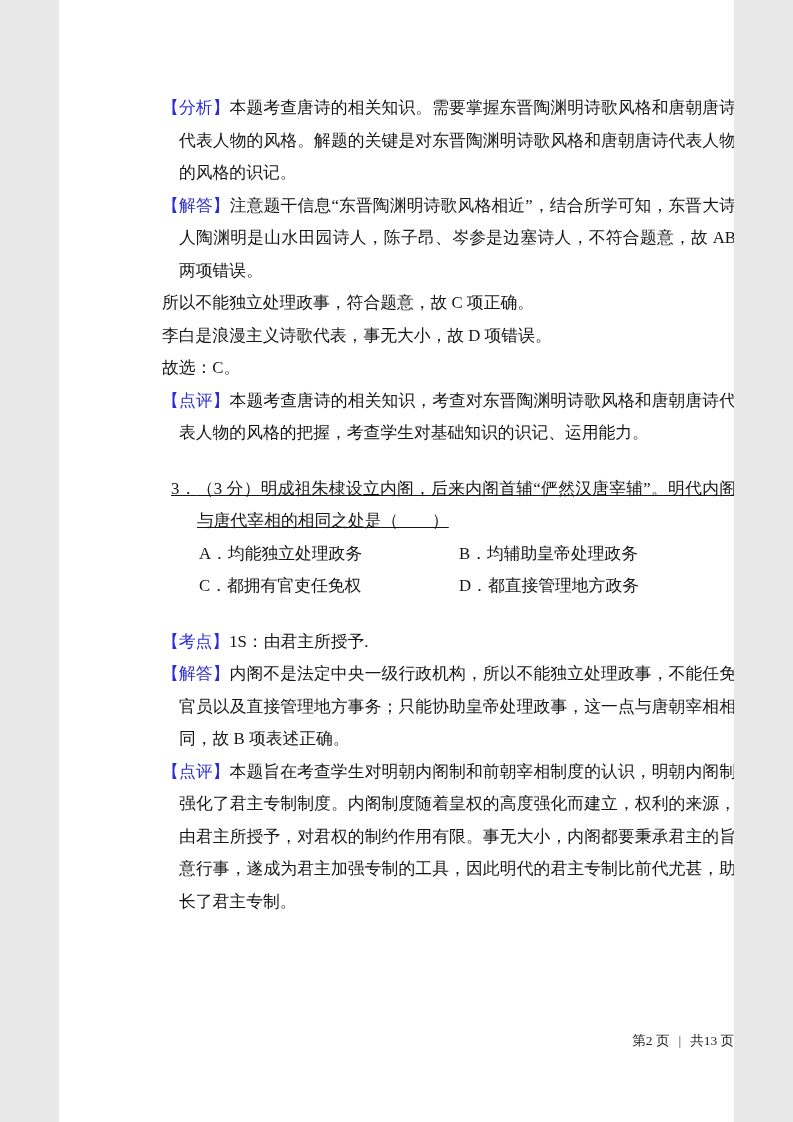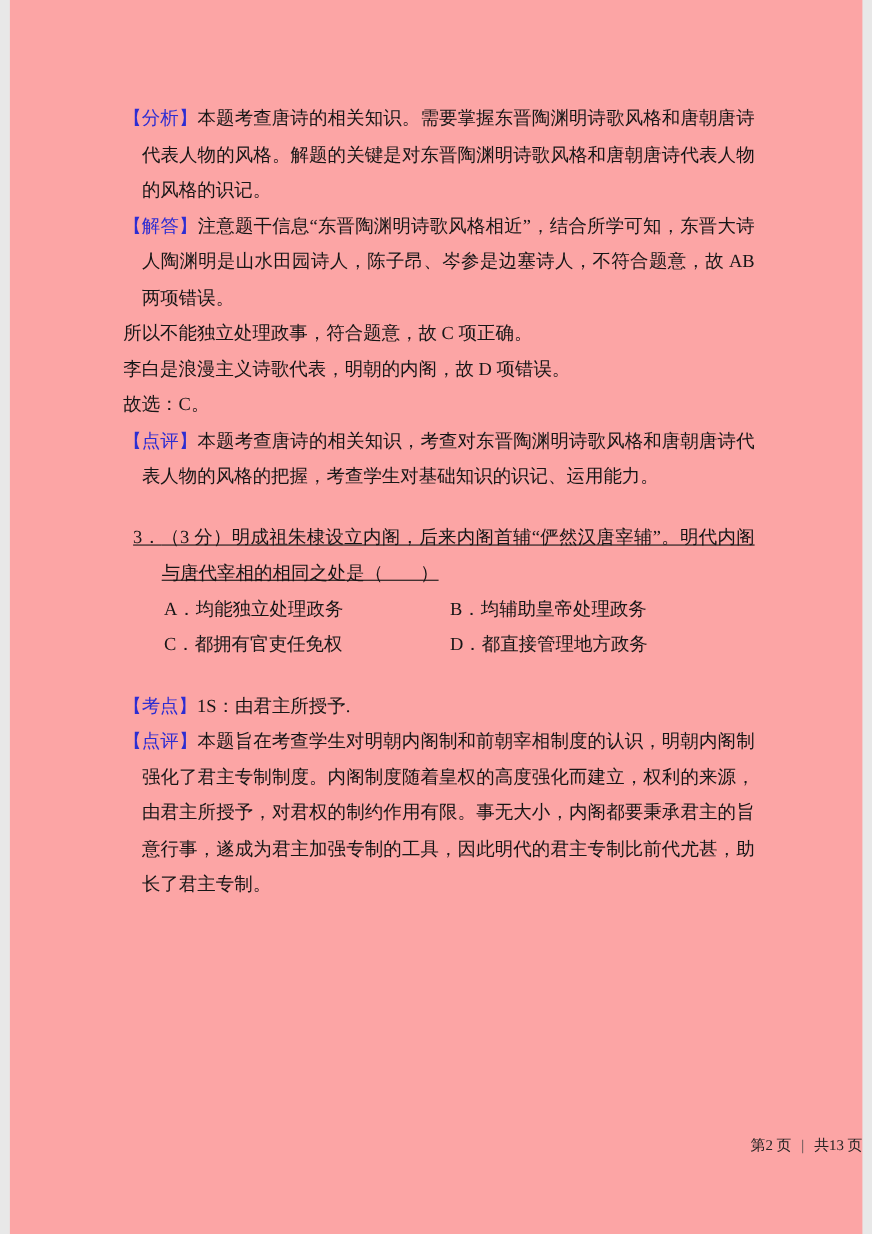--- a/index.html
+++ b/index.html
@@ -1,20 +1,20 @@
 <!DOCTYPE html>
 <html><head>
 <meta charset="utf-8">
 <style>
   html,body{margin:0;padding:0;background:#e8e8e8;}
   .page{
     position:relative;
-    width:775px;height:1122px;
+    width:675px;height:1122px;
     margin:0 auto;
-    background:#fca5a5;
+    background:#ffffff;
     font-family:"Liberation Serif","DejaVu Serif",serif;
     color:#161616;
     overflow:hidden;
   }
   .content{
     position:absolute;
     left:103px;top:92px;
     width:574px;
   }
   .para{
@@ -45,21 +45,21 @@
 
 <div class="page">
   <div class="content">
 
     <p class="para hang"><span class="label">【分析】</span><span>本题考查唐诗的相关知识。需要掌握东晋陶渊明诗歌风格和唐朝唐诗代表人物的风格。解题的关键是对东晋陶渊明诗歌风格和唐朝唐诗代表人物的风格的识记。</span></p>
 
     <p class="para hang"><span class="label">【解答】</span><span>注意题干信息“东晋陶渊明诗歌风格相近”，结合所学可知，东晋大诗人陶渊明是山水田园诗人，陈子昂、岑参是边塞诗人，不符合题意，故 AB 两项错误。</span></p>
 
     <p class="para">所以不能独立处理政事，符合题意，故 C 项正确。</p>
 
-    <p class="para">李白是浪漫主义诗歌代表，明朝的内阁，故 D 项错误。</p>
+    <p class="para">李白是浪漫主义诗歌代表，事无大小，故 D 项错误。</p>
 
     <p class="para">故选：C。</p>
 
     <p class="para hang"><span class="label">【点评】</span><span>本题考查唐诗的相关知识，考查对东晋陶渊明诗歌风格和唐朝唐诗代表人物的风格的把握，考查学生对基础知识的识记、运用能力。</span></p>
 
     <div class="gap"></div>
 
     <p class="para q"><span>3．</span><span>（3 分）明成祖朱棣设立内阁，后来内阁首辅“俨然汉唐宰辅”。明代内阁与唐代宰相的相同之处是（　　）</span></p>
 
     <div class="para opts">
@@ -70,20 +70,21 @@
     <div class="para opts">
       <span class="opt-first"><span>C．</span><span>都拥有官吏任免权</span></span>
       <span><span>D．</span><span>都直接管理地方政务</span></span>
     </div>
 
     <div class="gap"></div>
 
     <p class="para hang"><span class="label">【考点】</span><span>1S：由君主所授予.</span></p>
 
 
+    <p class="para hang"><span class="label">【解答】</span><span>内阁不是法定中央一级行政机构，所以不能独立处理政事，不能任免官员以及直接管理地方事务；只能协助皇帝处理政事，这一点与唐朝宰相相同，故 B 项表述正确。</span></p>
 
 
     <p class="para hang"><span class="label">【点评】</span><span>本题旨在考查学生对明朝内阁制和前朝宰相制度的认识，明朝内阁制强化了君主专制制度。内阁制度随着皇权的高度强化而建立，权利的来源，由君主所授予，对君权的制约作用有限。事无大小，内阁都要秉承君主的旨意行事，遂成为君主加强专制的工具，因此明代的君主专制比前代尤甚，助长了君主专制。</span></p>
 
   </div>
 
   <div class="footer">
     <span>第2 页</span><span class="sep">|</span><span>共13 页</span>
   </div>
 </div>

